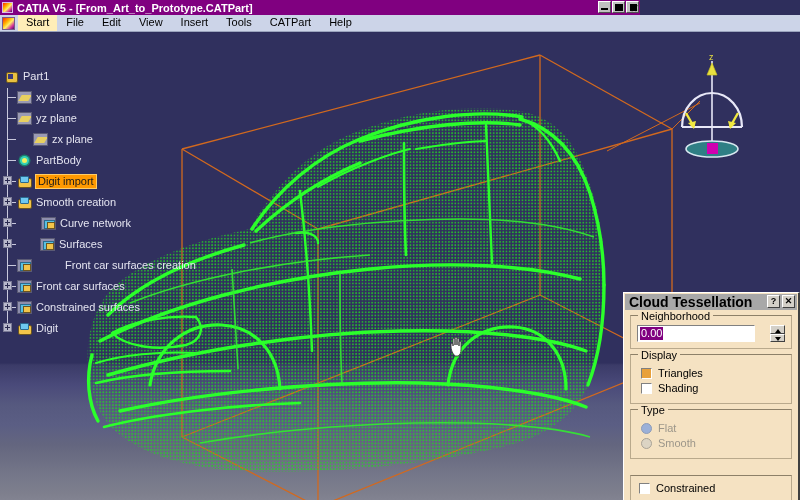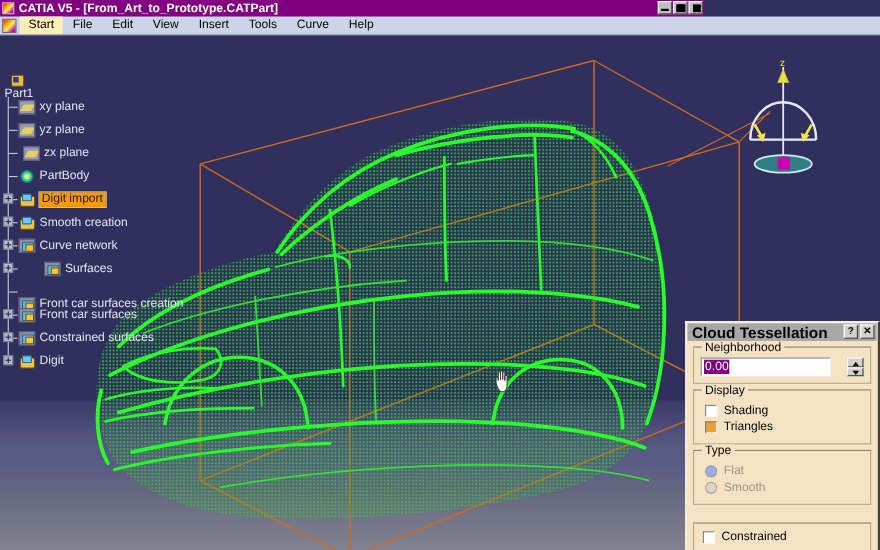--- a/index.html
+++ b/index.html
@@ -294,21 +294,21 @@
 </div>
 
 <div id="menubar">
   <span class="app-icon2"></span>
   <div class="menu-item active">Start</div>
   <div class="menu-item">File</div>
   <div class="menu-item">Edit</div>
   <div class="menu-item">View</div>
   <div class="menu-item">Insert</div>
   <div class="menu-item">Tools</div>
-  <div class="menu-item">Curve</div>
+  <div class="menu-item">CATPart</div>
   <div class="menu-item">Help</div>
 </div>
 
 <div id="viewport">
 
   <svg id="svg-overlay" viewBox="0 0 800 467" preserveAspectRatio="none">
     <defs>
 
       <pattern id="pc" width="3.2" height="3.2" patternUnits="userSpaceOnUse">
         <circle cx="0.9" cy="0.9" r="0.85" fill="#25d424"></circle>
@@ -463,66 +463,66 @@
     <div class="trunk" style="left:8px;  top:241px; width:8px; height:1px;"></div>
 
     <div class="plus" style="left:3px; top:110px;"></div>
     <div class="plus" style="left:3px; top:131px;"></div>
     <div class="plus" style="left:3px; top:152px;"></div>
     <div class="plus" style="left:3px; top:173px;"></div>
     <div class="plus" style="left:3px; top:215px;"></div>
     <div class="plus" style="left:3px; top:236px;"></div>
     <div class="plus" style="left:3px; top:257px;"></div>
 
-    <div class="tnode" style="left:4px; top:0px;flex-direction:column;">
+    <div class="tnode" style="left:4px; top:0px;">
       <span class="ticon ic-root"></span>
       <span class="tlabel">Part1</span>
     </div>
 
     <div class="tnode" style="left:17px; top:21px;">
       <span class="ticon ic-plane"></span>
       <span class="tlabel">xy plane</span>
     </div>
 
     <div class="tnode" style="left:17px; top:42px;">
       <span class="ticon ic-plane"></span>
       <span class="tlabel">yz plane</span>
     </div>
 
-    <div class="tnode" style="left:21px; top:63px;">
+    <div class="tnode" style="left:33px; top:63px;">
       <span class="ticon ic-plane"></span>
       <span class="tlabel">zx plane</span>
     </div>
 
     <div class="tnode" style="left:17px; top:84px;">
       <span class="ticon ic-body"></span>
       <span class="tlabel">PartBody</span>
     </div>
 
     <div class="tnode sel" style="left:17px; top:105px;">
       <span class="ticon ic-digit"></span>
       <span class="tlabel">Digit import</span>
     </div>
 
     <div class="tnode" style="left:17px; top:126px;">
       <span class="ticon ic-digit"></span>
       <span class="tlabel">Smooth creation</span>
     </div>
 
-    <div class="tnode" style="left:17px; top:147px;">
+    <div class="tnode" style="left:1px; top:147px;padding-left:40px;">
       <span class="ticon ic-surf"></span>
       <span class="tlabel">Curve network</span>
     </div>
 
     <div class="tnode" style="left:17px; top:168px;padding-left:23px;">
       <span class="ticon ic-surf"></span>
       <span class="tlabel">Surfaces</span>
     </div>
 
-    <div class="tnode" style="left:17px; top:200px;">
+    <div class="tnode" style="left:17px; top:189px;gap:29px;">
       <span class="ticon ic-surf"></span>
       <span class="tlabel">Front car surfaces creation</span>
     </div>
 
     <div class="tnode" style="left:17px; top:210px;">
       <span class="ticon ic-surf"></span>
       <span class="tlabel">Front car surfaces</span>
     </div>
 
     <div class="tnode" style="left:17px; top:231px;">
@@ -555,26 +555,26 @@
         <div class="spinner">
           <div class="sb up"></div>
           <div class="sb down"></div>
         </div>
       </div>
     </div>
 
     <div class="group">
       <span class="glabel">Display</span>
       <div class="chk-row">
+        <span class="chk filled"></span>
+        <label>Triangles</label>
+      </div>
+      <div class="chk-row">
         <span class="chk"></span>
         <label>Shading</label>
-      </div>
-      <div class="chk-row">
-        <span class="chk filled"></span>
-        <label>Triangles</label>
       </div>
     </div>
 
     <div class="group">
       <span class="glabel">Type</span>
       <div class="rad-row disabled">
         <span class="rad dim ondim"></span>
         <label>Flat</label>
       </div>
       <div class="rad-row disabled">

